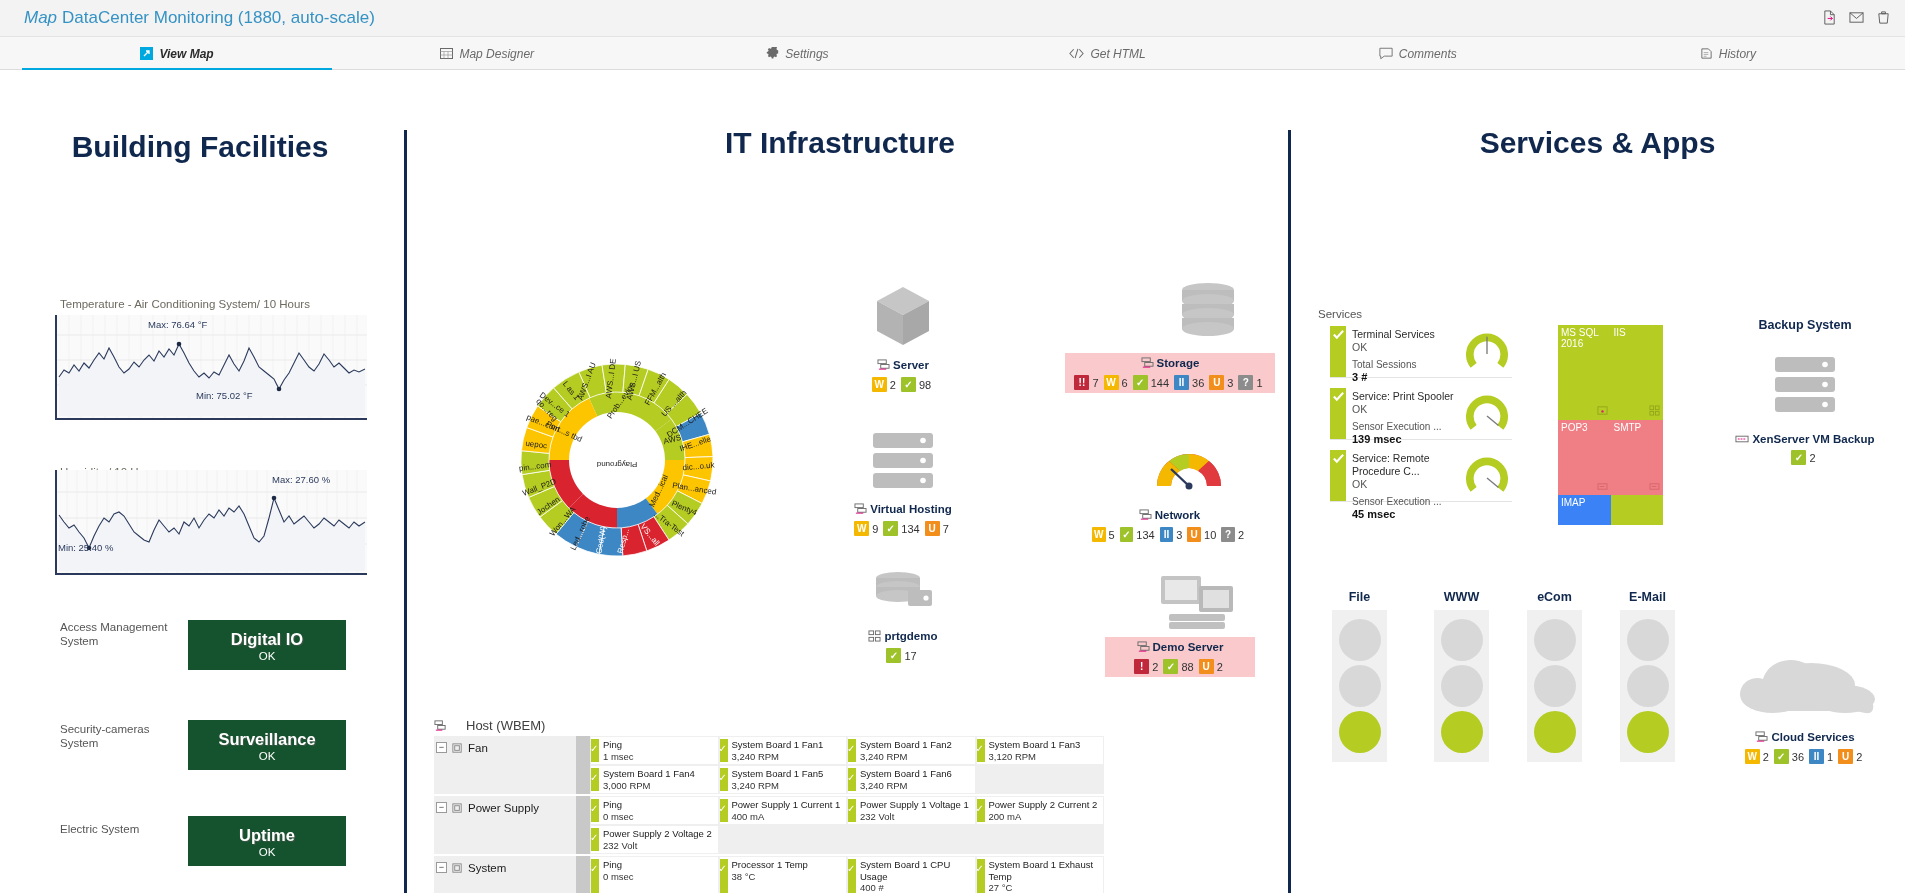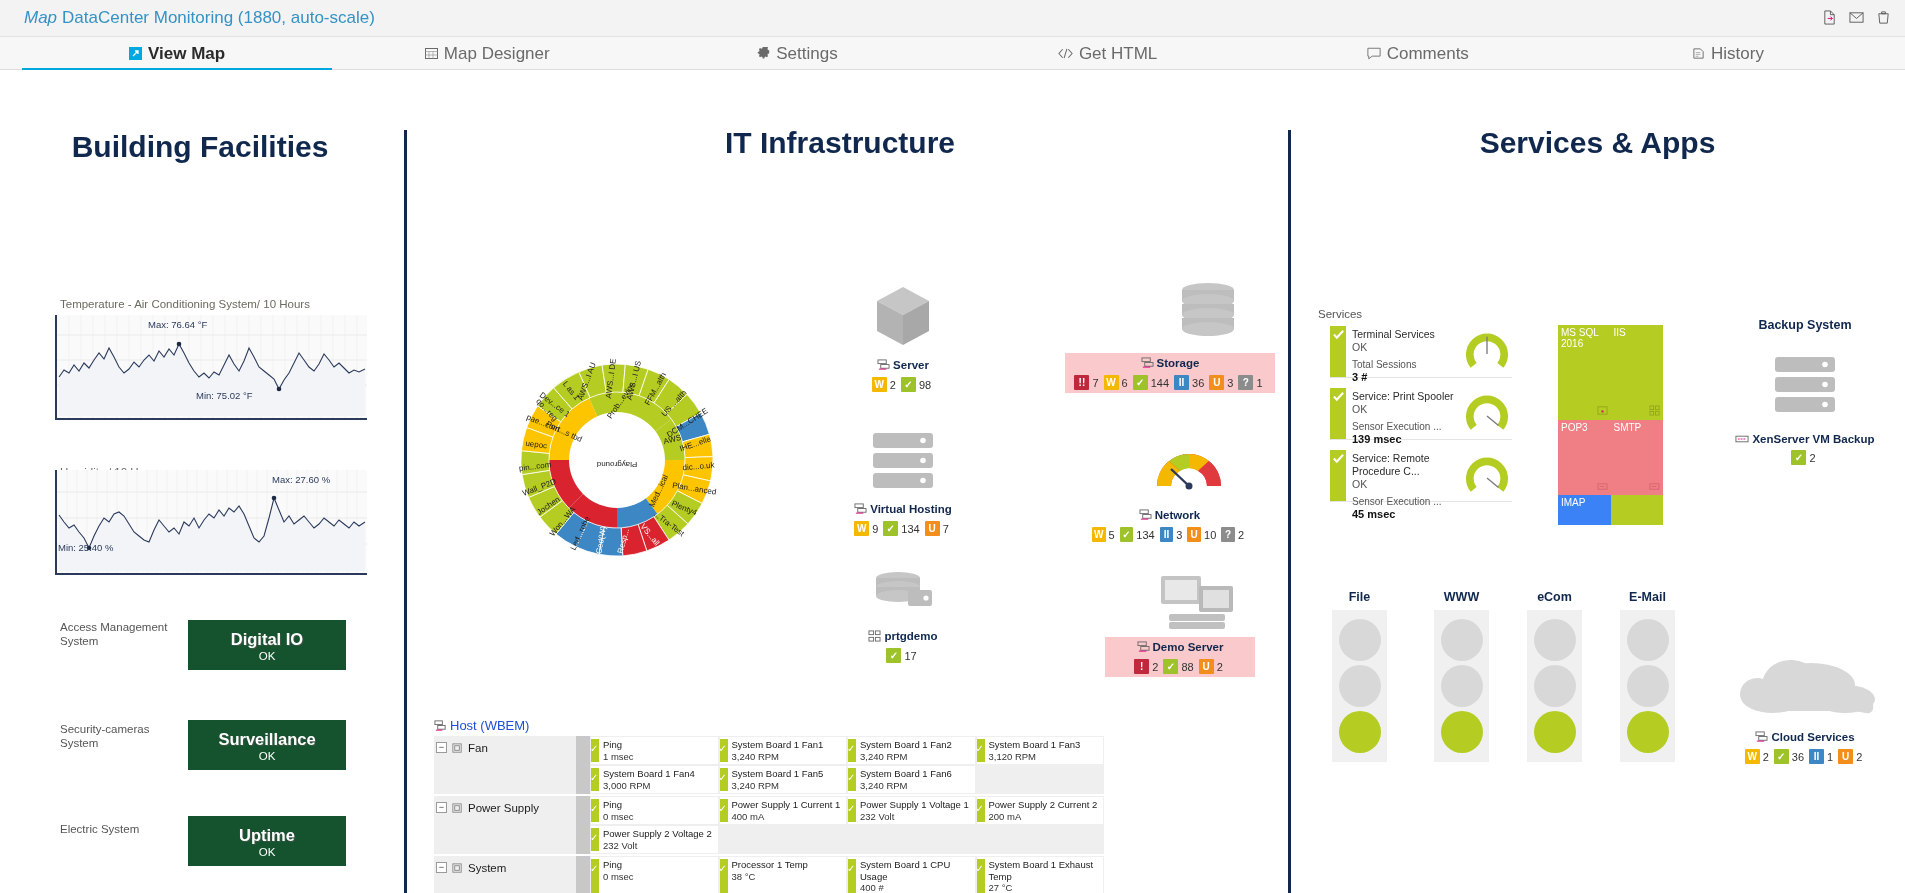--- a/index.html
+++ b/index.html
@@ -26,22 +26,22 @@
 
   
   .tabs {
     height: 33px; background: #f7f7f7;
     border-bottom: 1px solid #dcdcdc;
     display: flex; position: relative;
     padding: 0 22px;
   }
   .tab {
     flex: 1; display: flex; align-items: center; justify-content: center;
-    gap: 6px; font-size: 17px; color: #6a6a6a;
-    cursor: pointer; position: relative; height: 33px;
+    gap: 6px; font-size: 12px; color: #6a6a6a;
+    cursor: pointer; position: relative; height: 33px; font-style: italic;
   }
   .tab.active { color: #2b2b2b; font-weight: bold; }
   .tab.active::after {
     content: ""; position: absolute; left: 0; right: 0; bottom: -1px;
     height: 3px; background: #00a8e0;
   }
   .tab-ico { display: inline-flex; align-items: center; }
   .tab-ico svg { display: block; }
 
   
@@ -133,22 +133,22 @@
   .tl-box {
     width: 55px; height: 152px; background: #f0f0f0;
     display: flex; flex-direction: column; align-items: center;
     justify-content: space-around; padding: 7px 0;
   }
   .tl-lamp { width: 42px; height: 42px; border-radius: 50%; background: #d8d8d8; }
   .tl-lamp.on { background: #b5cc22; }
 
   
   .wbem-title {
-    position: absolute; font-size: 13px; color: #1d4ed8;
-    display: flex; align-items: center; gap: 3px;
+    position: absolute; font-size: 13px; color: #404040;
+    display: flex; align-items: center; gap: 19px;
   }
   .wbem-table { position: absolute; width: 670px; }
   .wb-row { display: flex; background: #efefef; margin-bottom: 2px; }
   .wb-left { width: 142px; display: flex; align-items: flex-start; padding-top: 6px; gap: 4px; }
   .wb-expander {
     width: 11px; height: 11px; border: 1px solid #9a9a9a; background: #fff;
     font-size: 9px; line-height: 9px; text-align: center; color: #333;
     margin-left: 2px; flex: none;
   }
   .wb-grp-ico { flex: none; margin-top: -1px; }

